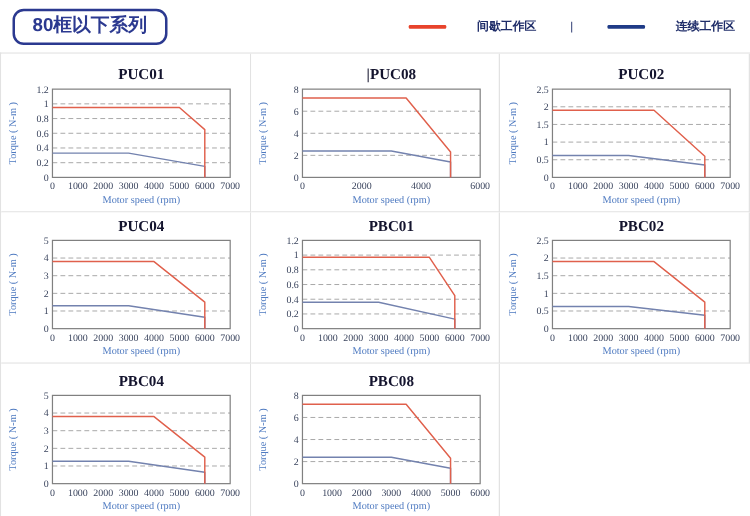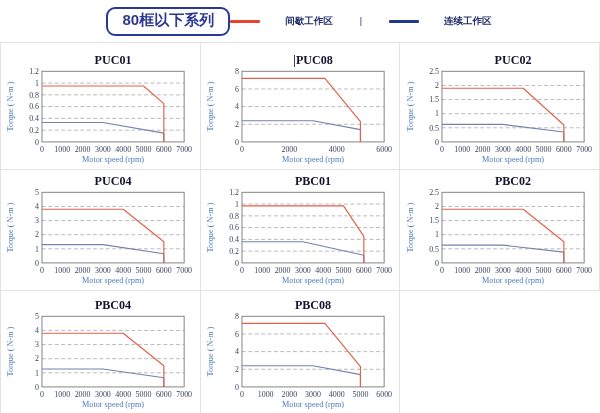--- a/index.html
+++ b/index.html
@@ -3,21 +3,21 @@
 <meta charset="utf-8">
 <style>
   * { margin:0; padding:0; box-sizing:border-box; }
   html,body { background:#ffffff; }
   body {
     width:600px; height:413px; overflow:hidden;
     font-family:"Liberation Sans", sans-serif;
     position:relative;
   }
   .topbar {
-    height:42px; display:flex; align-items:center; justify-content:center;
+    height:42px; display:flex; align-items:center; justify-content:space-between;
     padding:0 12px 0 10px;
   }
   .series-pill {
     border:2px solid #2B3990; border-radius:9px;
     color:#2B3990; font-weight:bold; font-size:15px;
     padding:2px 14px 4px 14px; background:#fff;
   }
   .legend { display:flex; align-items:center; gap:25px; }
   .legend .swatch { width:30px; height:3px; border-radius:1px; }
   .legend .lab { font-size:9.5px; font-weight:bold; color:#1F2D69; }

